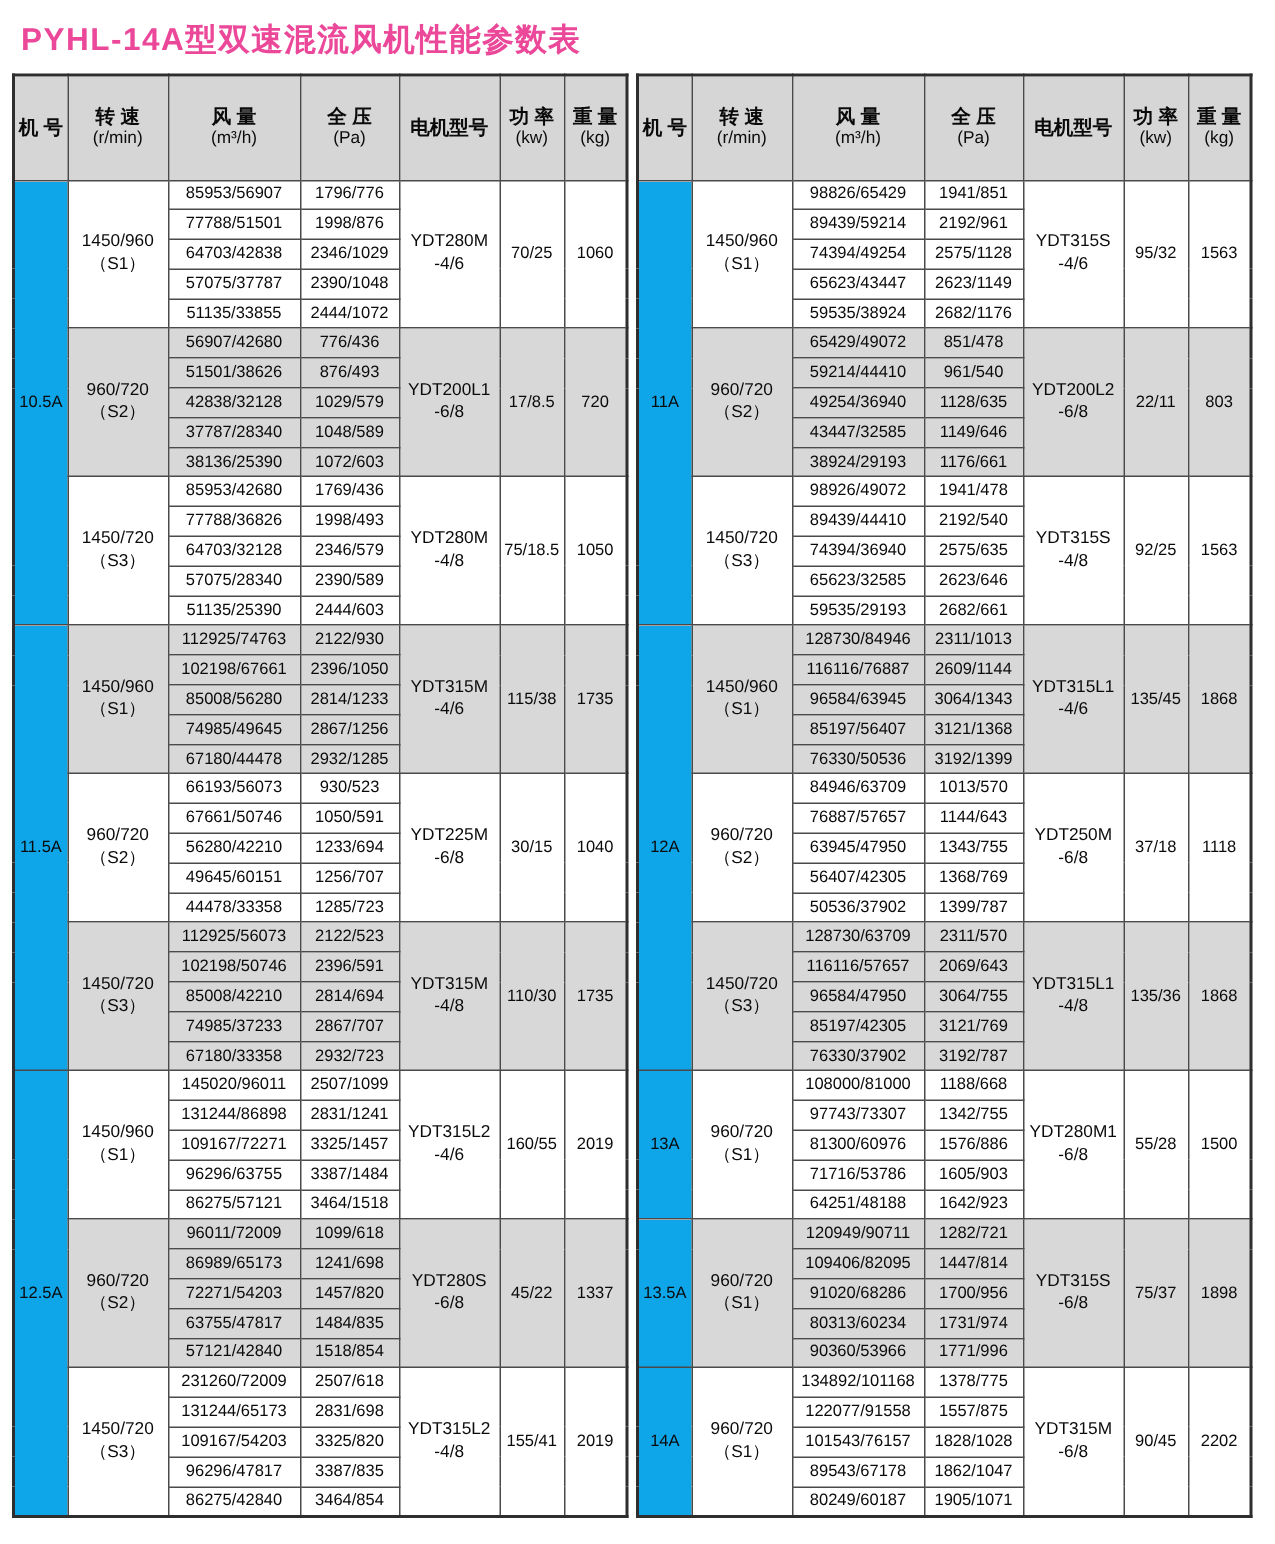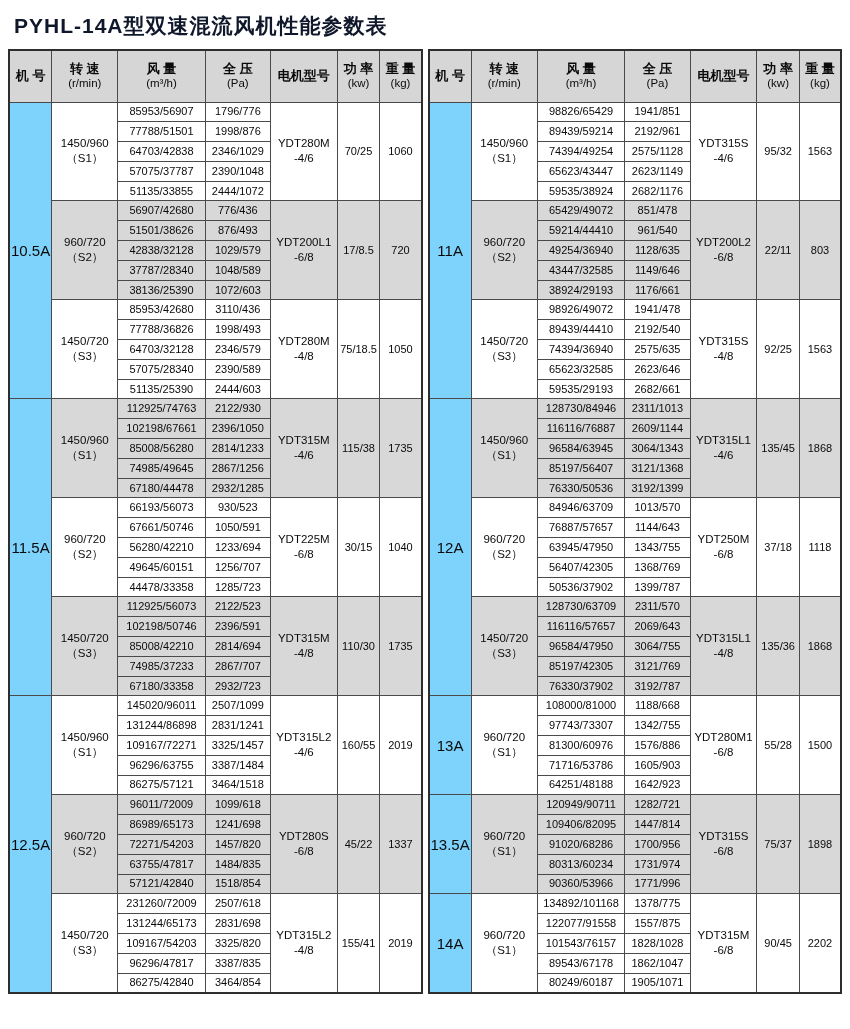--- a/index.html
+++ b/index.html
@@ -8,47 +8,47 @@
     --border:#4a4a4a;
   }
   html,body{margin:0;padding:0;}
   body{
     width:850px;height:1029px;background:#ffffff;color:#0a0a0a;
     font-family:"Liberation Sans","DejaVu Sans",sans-serif;
     -webkit-font-smoothing:antialiased;
   }
   .page-title{
     font-size:21px;font-weight:bold;letter-spacing:1px;
-    margin:12px 0 9px 14px;color:#0f172a;
+    margin:12px 0 9px 14px;color:#ec4899;
   }
   .tables{display:flex;gap:5px;margin:0 8px;align-items:flex-start;}
   table{
     border-collapse:collapse;table-layout:fixed;
     border:2px solid #2e2e2e;
   }
   col:nth-child(1){width:36px}
   col:nth-child(2){width:67px}
   col:nth-child(3){width:88px}
   col:nth-child(4){width:66px}
   col:nth-child(5){width:67px}
   col:nth-child(6){width:43px}
   col:nth-child(7){width:42px}
   th,td{
     border:1px solid var(--border);
     text-align:center;vertical-align:middle;
     padding:0 1px;overflow:hidden;white-space:nowrap;
   }
-  thead tr{height:52px;}
+  thead tr{height:70px;}
   thead th{background:var(--header-bg);font-weight:normal;}
   .hl{font-size:13px;font-weight:bold;line-height:1.25;}
   .hu{font-size:11.5px;line-height:1.2;}
   tbody tr{height:19.8px;}
   td{font-size:11px;line-height:1;}
   td.sp,td.mo{font-size:11.5px;line-height:1.35;}
-  td.mid{font-size:15px;background:#7dd3fc;}
+  td.mid{font-size:11px;background:#0ea5e9;}
   td.shaded{background:var(--shade);}
 </style>
 </head>
 <body>
 
 <div>
   <h1 class="page-title">PYHL-14A型双速混流风机性能参数表</h1>
   <div class="tables">
     <table>
         <colgroup>
@@ -151,21 +151,21 @@
           <tr>
             <td class="num shaded">38136/25390</td>
             <td class="num shaded">1072/603</td>
           </tr>
           <tr>
             <td class="sp" rowspan="5">
               <div>1450/720</div>
               <div>（S3）</div>
             </td>
             <td class="num">85953/42680</td>
-            <td class="num">3110/436</td>
+            <td class="num">1769/436</td>
             <td class="mo" rowspan="5">
               <div>YDT280M</div>
               <div>-4/8</div>
             </td>
             <td class="pw" rowspan="5">75/18.5</td>
             <td class="wt" rowspan="5">1050</td>
           </tr>
           <tr>
             <td class="num">77788/36826</td>
             <td class="num">1998/493</td>

